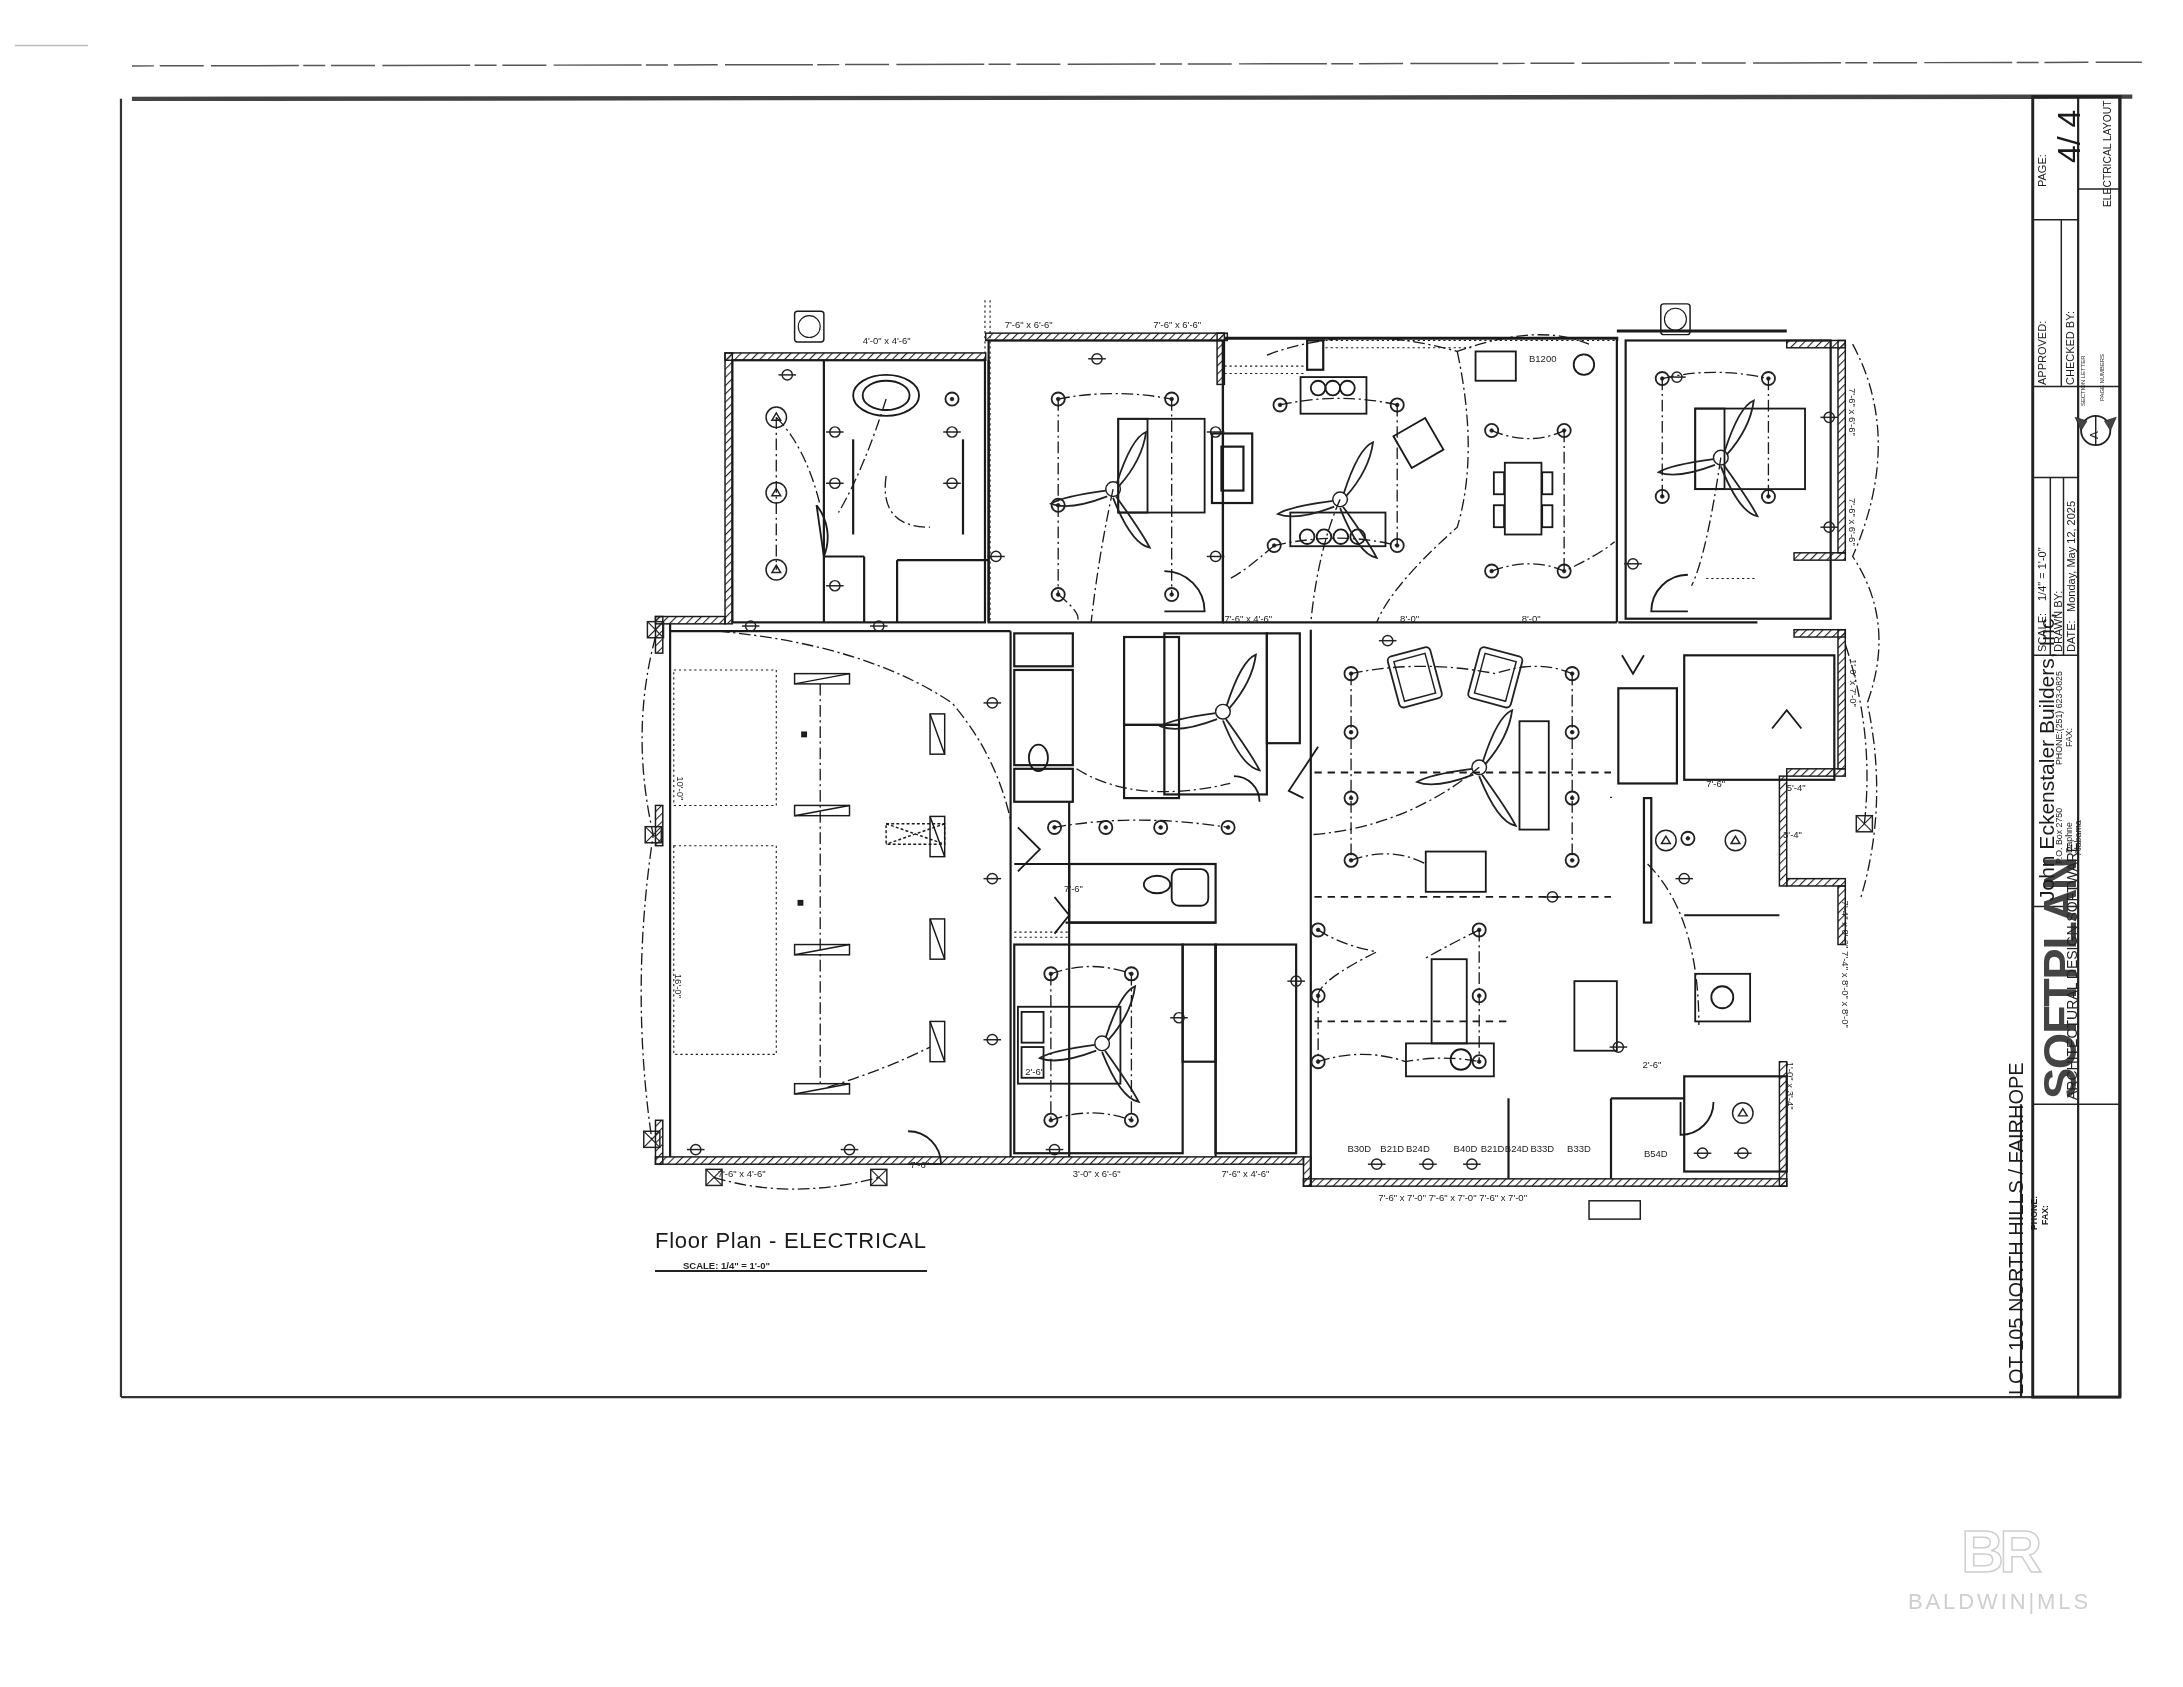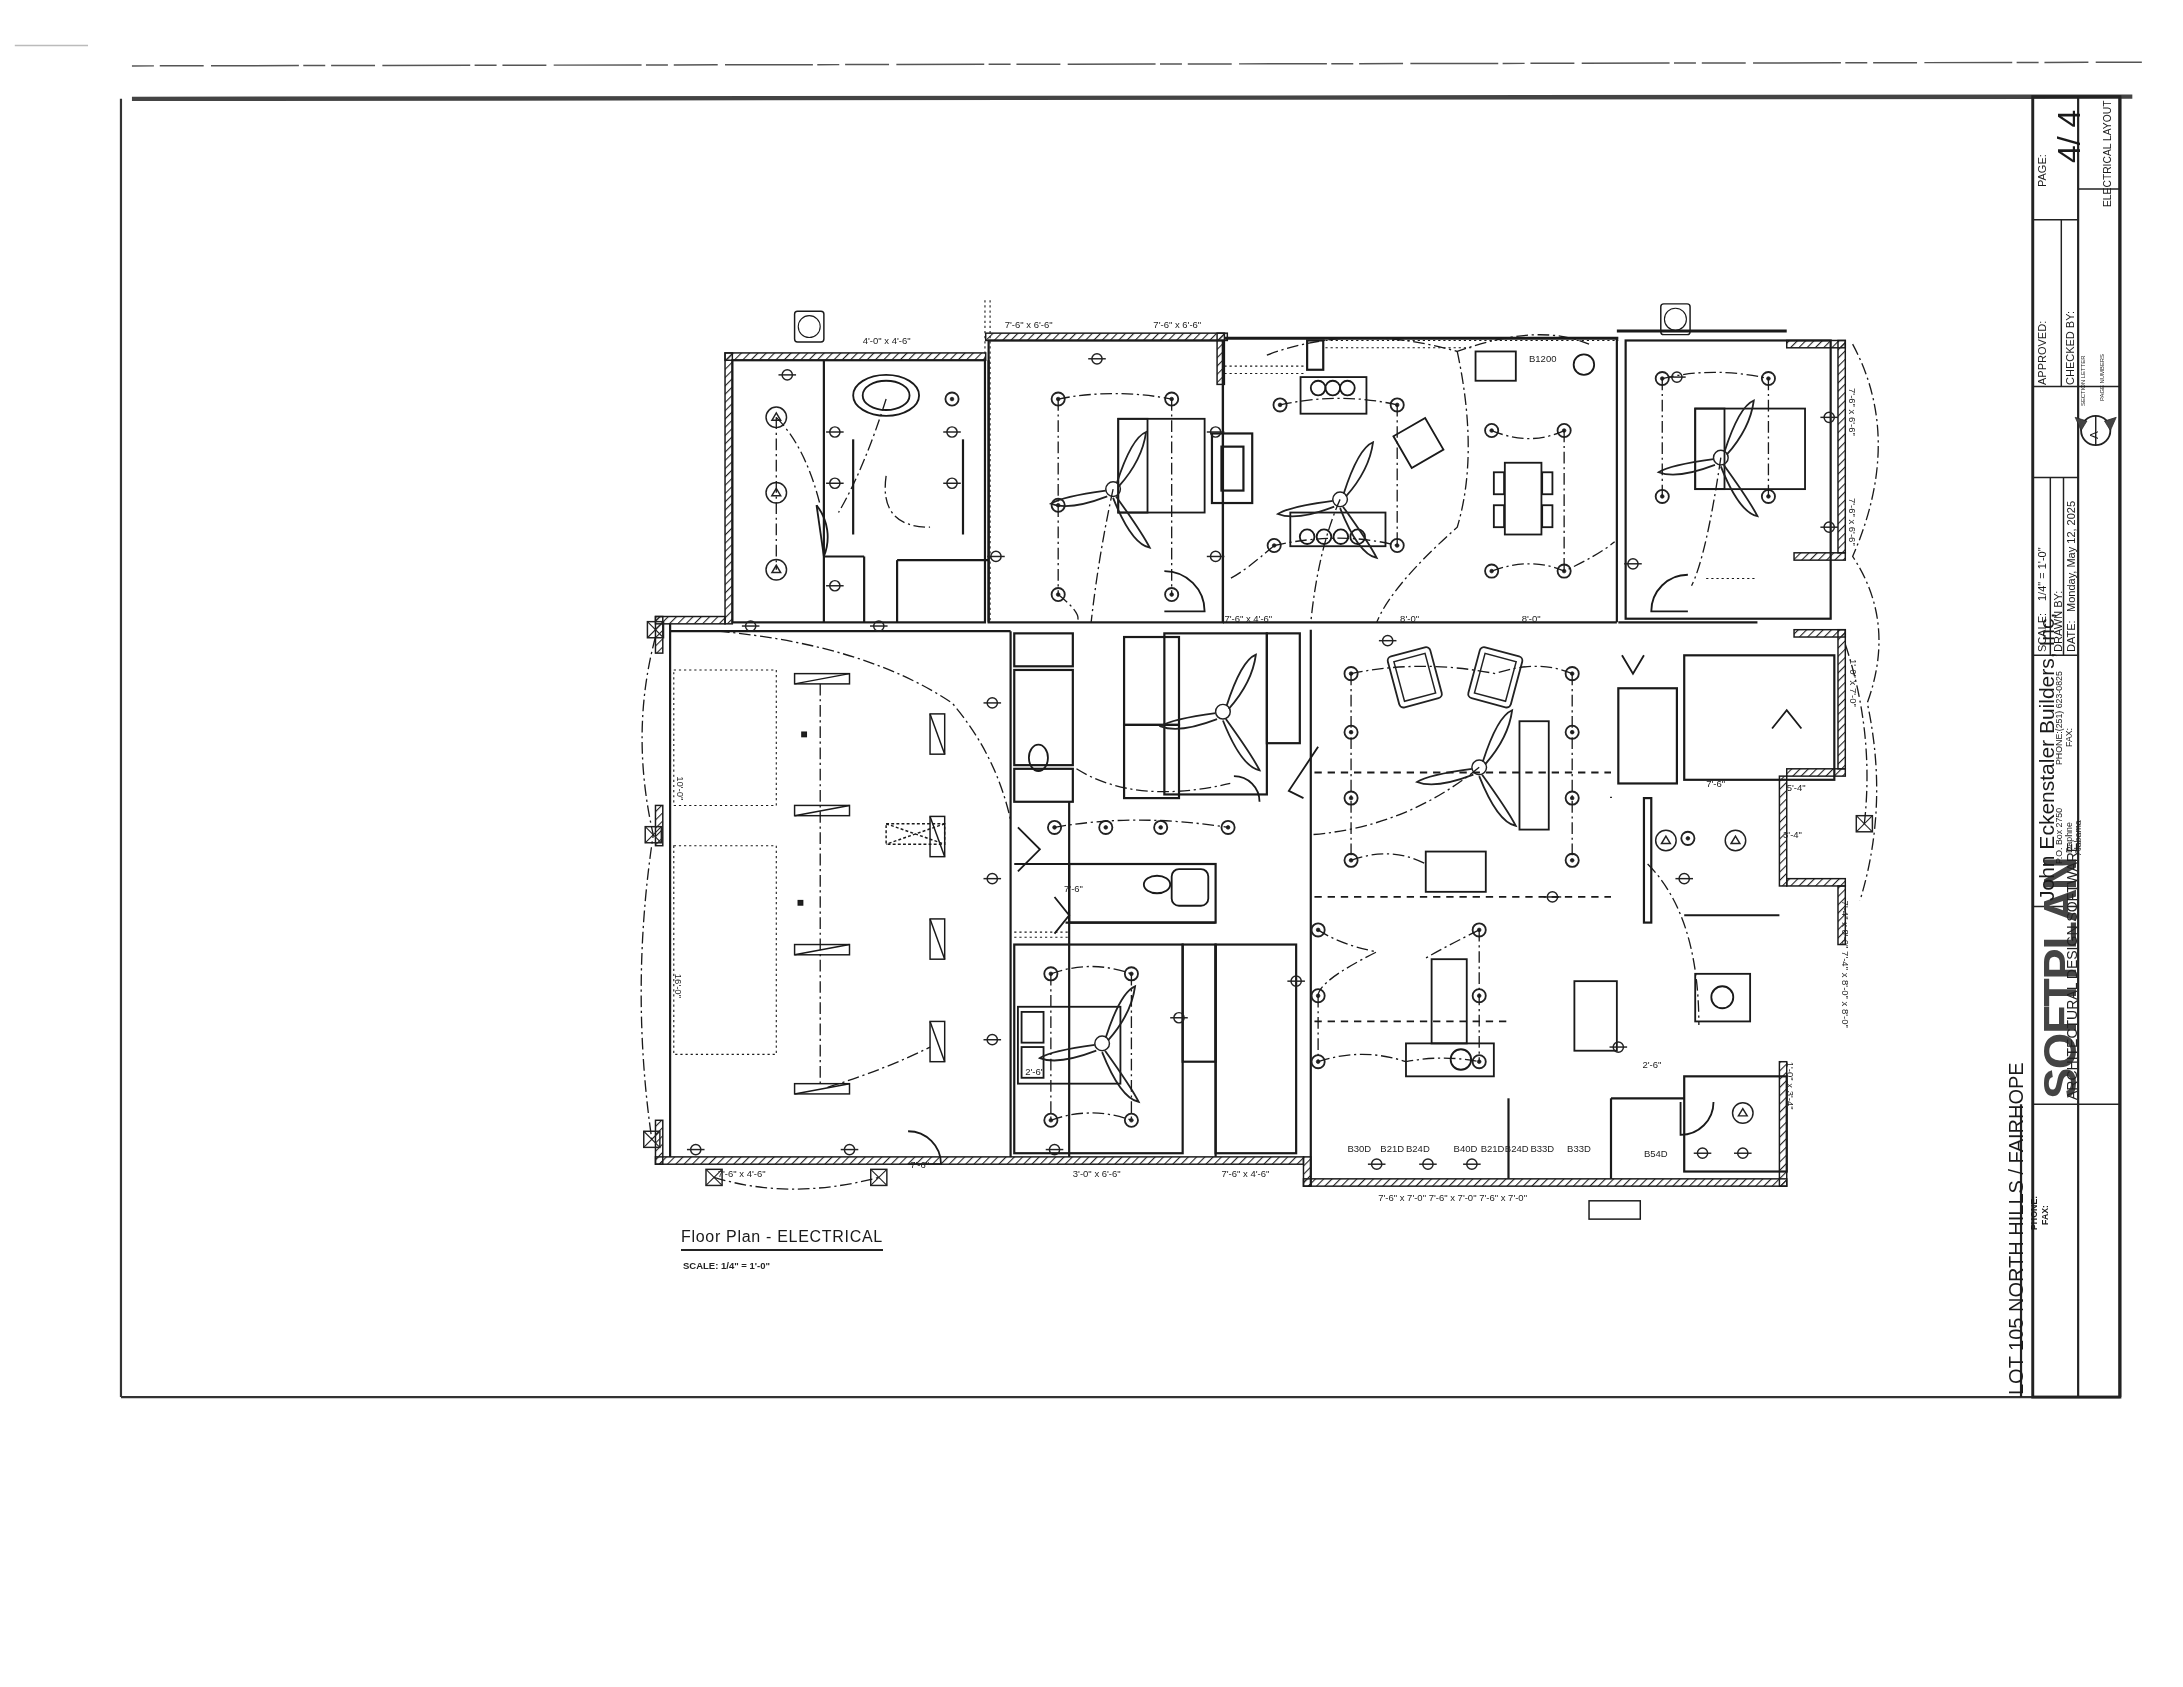--- a/index.html
+++ b/index.html
@@ -1,20 +1,20 @@
 <!DOCTYPE html>
 <html style="font-size:11.7px"><head>
 <meta charset="utf-8">
 <style>
   html,body{margin:0;padding:0;background:#ffffff;}
   body{width:2183px;height:1687px;position:relative;overflow:hidden;font-family:"Liberation Sans",sans-serif;color:#1a1a1a;}
   .sheet{position:absolute;left:0;top:0;width:2183px;height:1687px;}
   svg text{font-family:"Liberation Sans",sans-serif;}
   .dim{font-family:"Liberation Sans",sans-serif;font-size:13px;fill:#222;}
-  .plan-title{position:absolute;left:681px;top:1228px;font-family:"Liberation Sans",sans-serif;font-size:16px;letter-spacing:0.7px;color:#1a1a1a;border-bottom:2.2px solid #222;padding-bottom:3px;white-space:nowrap;}
+  .plan-title{position:absolute;left:655px;top:1228px;font-family:"Liberation Sans",sans-serif;font-size:22px;letter-spacing:0.7px;color:#1a1a1a;border-bottom:2.2px solid #222;padding-bottom:16px;white-space:nowrap;}
   .plan-scale{position:absolute;left:683px;top:1260px;font-family:"Liberation Sans",sans-serif;font-size:9.5px;font-weight:bold;color:#222;white-space:nowrap;}
   .tb-rot{position:absolute;transform-origin:0 0;transform:rotate(-90deg);white-space:nowrap;color:#1a1a1a;}
   .watermark{position:absolute;left:1897px;top:1523px;width:205px;text-align:center;color:#d4d4d4;}
   .wm-logo{font-family:"Liberation Sans",sans-serif;font-size:59px;font-weight:bold;letter-spacing:-4.4px;color:transparent;-webkit-text-stroke:1.5px #cfcfcf;line-height:59px;}
   .wm-text{font-family:"Liberation Sans",sans-serif;font-size:22px;letter-spacing:2.9px;color:#cfcfcf;margin-top:7.3px;}
 </style>
 </head>
 <body>
 
 <div class="sheet">
@@ -520,14 +520,18 @@
 <div class="tb-rot" style="left:2099px;top:401px;font-size:5.9px;">PAGE NUMBERS</div>
 <div class="tb-rot" style="left:2087px;top:439px;font-size:11.7px;">A</div>
 
 <div class="tb-rot" style="left:2036px;top:385px;font-size:11px;">APPROVED:</div>
 <div class="tb-rot" style="left:2064px;top:385px;font-size:11px;">CHECKED BY:</div>
 <div class="tb-rot" style="left:2036px;top:187px;font-size:11px;">PAGE:</div>
 <div class="tb-rot" style="left:2051px;top:163px;font-size:32px;">4/ 4</div>
 <div class="tb-rot" style="left:2102px;top:207px;font-size:10.3px;">ELECTRICAL LAYOUT</div>
 
 
+<div class="watermark">
+  <div class="wm-logo">BR</div>
+  <div class="wm-text">BALDWIN|MLS</div>
 </div>
+</div>
 
 
 </body></html>

